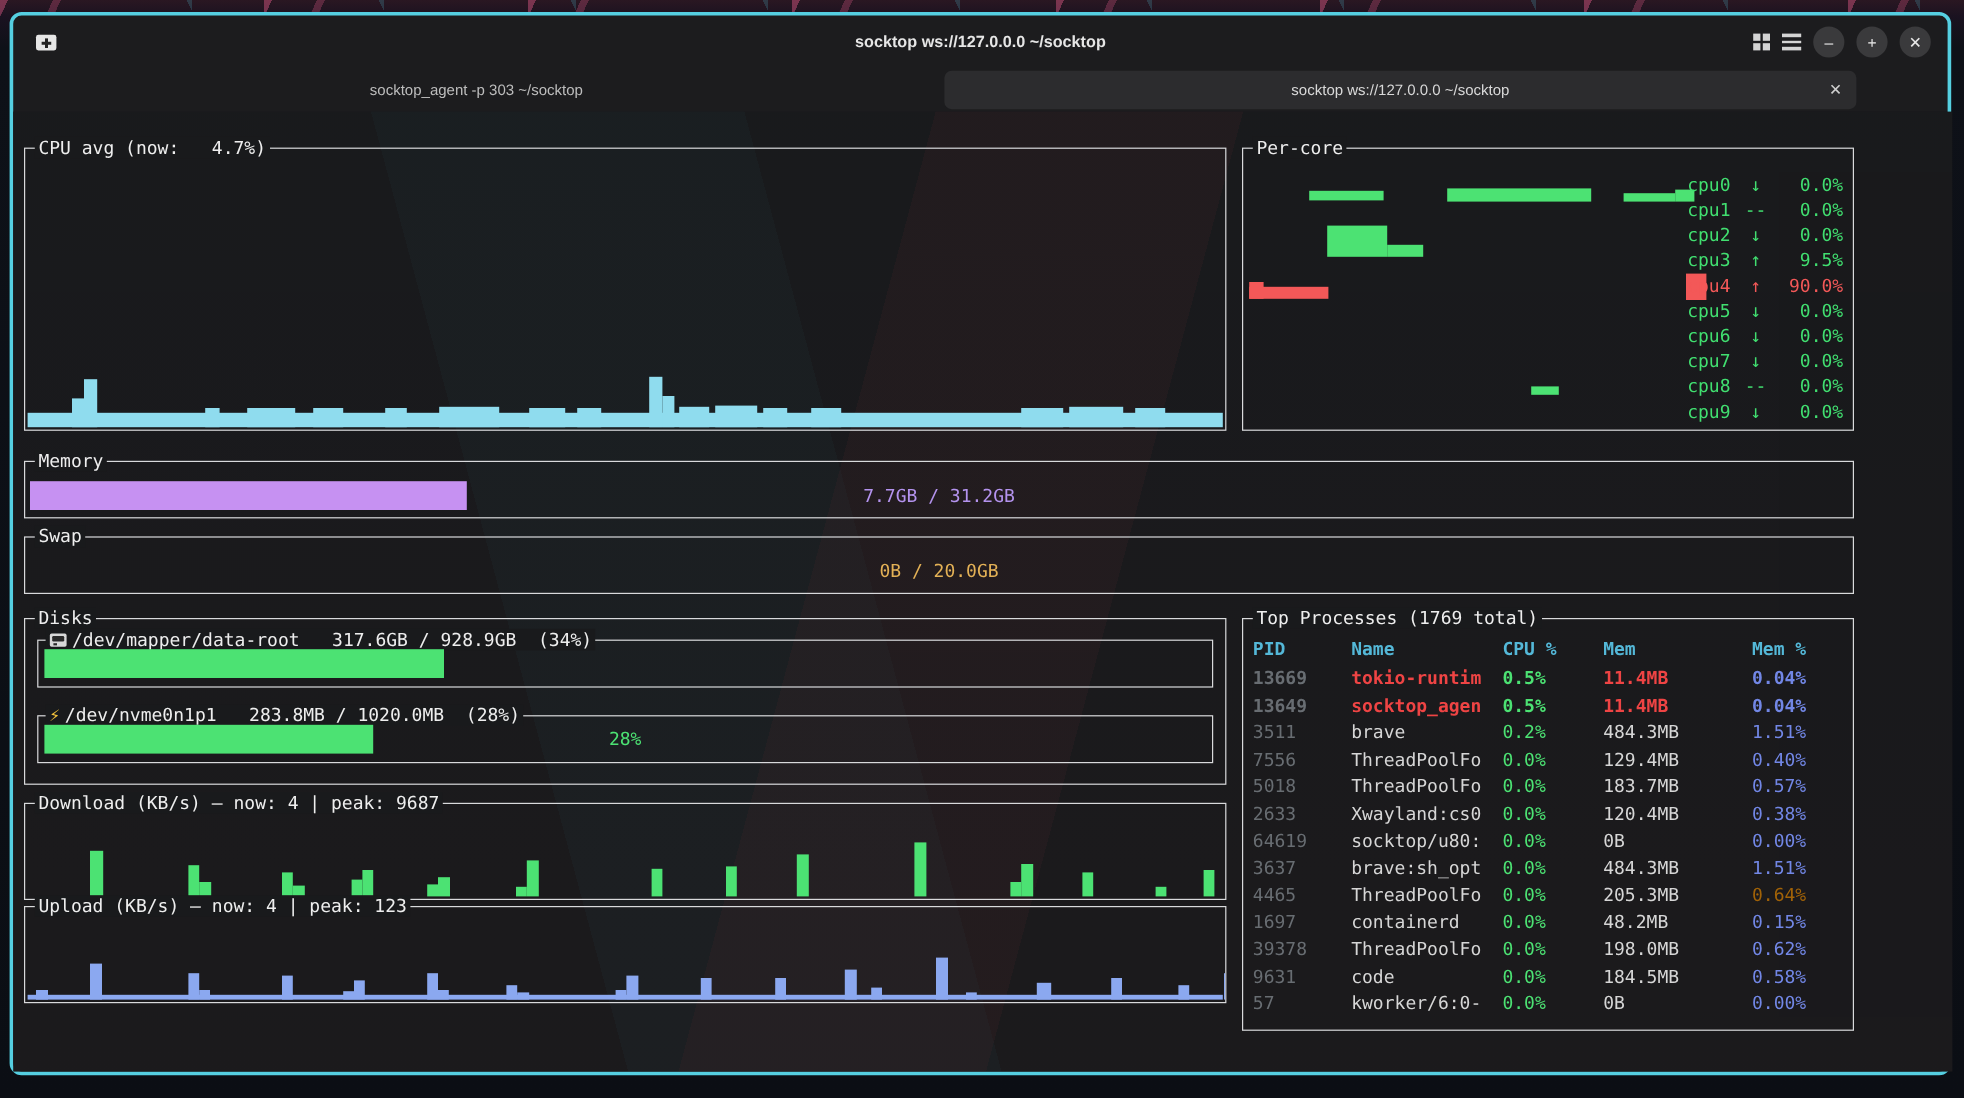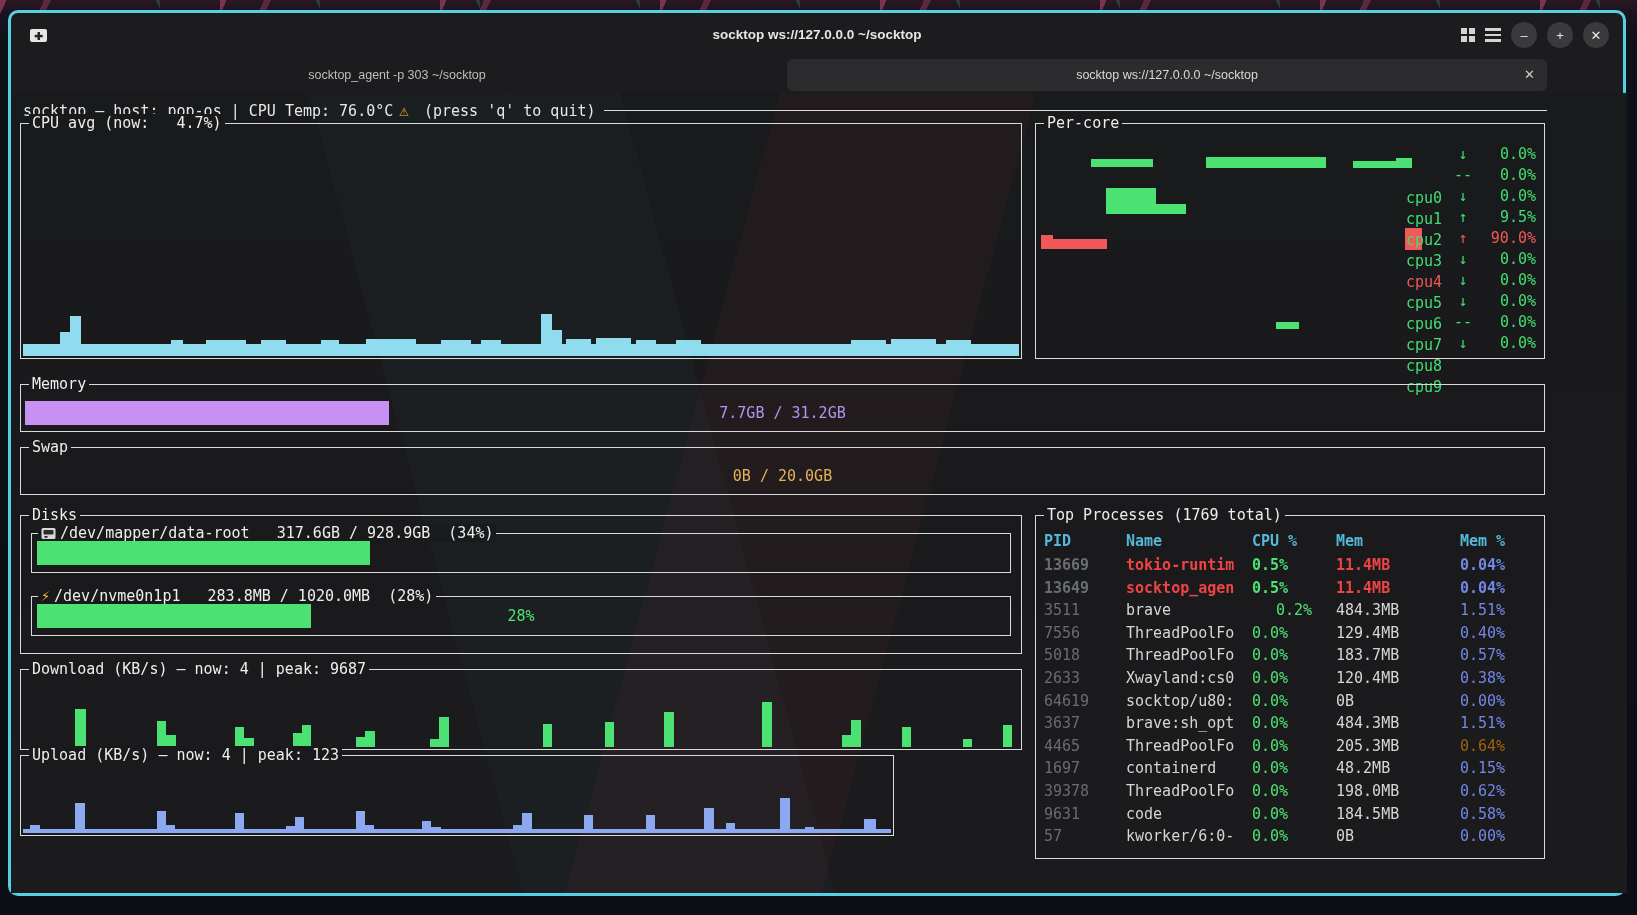--- a/index.html
+++ b/index.html
@@ -52,21 +52,21 @@
   .ptitle{position:absolute;top:-10px;left:8px;background:#191a1c;padding:0 3px;white-space:pre;color:#eeeeee;}
   .sparkline{position:absolute;inset:0;overflow:hidden;}
   .sparkline .bar{position:absolute;bottom:2px;}
   .baseline{position:absolute;left:2px;right:2px;bottom:2px;}
   .blkwrap{position:absolute;inset:0;overflow:hidden;}
   .blkwrap .blk{position:absolute;}
   
   .core-rows{position:absolute;top:20px;right:8px;width:130px;}
   .core-row{display:flex;height:21px;line-height:21px;color:#41df70;}
   .core-row.alert{color:#f35858;}
-  .core-row .cn{width:44px;margin-top:44px;}
+  .core-row .cn{width:44px;}
   .core-row .ca{width:26px;text-align:center;}
   .core-row .cp{flex:1;text-align:right;}
   
   .hbar{position:absolute;left:4px;top:16px;height:24px;}
   .centerlabel{position:absolute;left:0;right:0;top:16px;height:24px;line-height:24px;text-align:center;white-space:pre;}
   
   .subpanel{position:absolute;left:10px;width:980px;height:40px;border:1.5px solid #d9dadc;box-sizing:border-box;}
   .subtitle{position:absolute;top:-10px;left:6px;background:#191a1c;padding:0 3px;white-space:pre;color:#eeeeee;
     display:flex;align-items:center;gap:4px;}
   .bolt{color:#f5c33b;font-size:15px;}
@@ -122,26 +122,20 @@
     <div class="tab-inactive">socktop_agent -p 303 ~/socktop</div>
     <div class="tab-active">
       <span class="tab-label">socktop ws://127.0.0.0 ~/socktop</span>
       <span class="tab-close">✕</span>
     </div>
   </div>
 
   <div class="content">
     <div class="term-art"></div>
 
-    <div class="hline">
-      <span>socktop — host: pop-os | CPU Temp: 76.0°C</span>
-      <span class="warn">⚠</span>
-      <span> (press 'q' to quit)</span>
-      <span class="rule"></span>
-    </div>
 
     <div class="panel" style="left:9px;top:30px;width:1002px;height:236px;">
       <span class="ptitle">CPU avg (now:   4.7%)</span>
       <div class="sparkline">
         <div class="baseline" style="height:12px;background:#8fdcee;"></div>
       <div class="bar" style="left: 39px; width: 10px; height: 24px; background: rgb(143, 220, 238);"></div>
           <div class="bar" style="left: 49px; width: 11px; height: 40px; background: rgb(143, 220, 238);"></div>
           <div class="bar" style="left: 150px; width: 12px; height: 16px; background: rgb(143, 220, 238);"></div>
           <div class="bar" style="left: 185px; width: 40px; height: 16px; background: rgb(143, 220, 238);"></div>
           <div class="bar" style="left: 240px; width: 25px; height: 16px; background: rgb(143, 220, 238);"></div>
@@ -284,21 +278,21 @@
           <div class="bar" style="left: 643px; width: 10px; height: 35px; background: rgb(76, 226, 115);"></div>
           <div class="bar" style="left: 741px; width: 10px; height: 45px; background: rgb(76, 226, 115);"></div>
           <div class="bar" style="left: 821px; width: 9px; height: 12px; background: rgb(76, 226, 115);"></div>
           <div class="bar" style="left: 830px; width: 10px; height: 27px; background: rgb(76, 226, 115);"></div>
           <div class="bar" style="left: 881px; width: 9px; height: 20px; background: rgb(76, 226, 115);"></div>
           <div class="bar" style="left: 942px; width: 9px; height: 8px; background: rgb(76, 226, 115);"></div>
           <div class="bar" style="left: 982px; width: 9px; height: 22px; background: rgb(76, 226, 115);"></div>
         </div>
     </div>
 
-    <div class="panel" style="left:9px;top:662px;width:874px;height:81px;">
+    <div class="panel" style="left:9px;top:662px;width:1002px;height:81px;">
       <span class="ptitle">Upload (KB/s) — now: 4 | peak: 123</span>
       <div class="sparkline">
         <div class="baseline" style="height:4px;background:#8ba8f0;"></div>
       <div class="bar" style="left: 9px; width: 10px; height: 8px; background: rgb(139, 168, 240);"></div>
           <div class="bar" style="left: 54px; width: 10px; height: 30px; background: rgb(139, 168, 240);"></div>
           <div class="bar" style="left: 136px; width: 9px; height: 22px; background: rgb(139, 168, 240);"></div>
           <div class="bar" style="left: 145px; width: 9px; height: 8px; background: rgb(139, 168, 240);"></div>
           <div class="bar" style="left: 214px; width: 9px; height: 20px; background: rgb(139, 168, 240);"></div>
           <div class="bar" style="left: 265px; width: 9px; height: 7px; background: rgb(139, 168, 240);"></div>
           <div class="bar" style="left: 274px; width: 9px; height: 16px; background: rgb(139, 168, 240);"></div>
@@ -326,21 +320,21 @@
       <div class="proc-head" style="color:#54b8d8;">
         <span class="c-pid">PID</span>
         <span class="c-name">Name</span>
         <span class="c-cpu">CPU %</span>
         <span class="c-mem">Mem</span>
         <span class="c-mem_pct">Mem %</span>
       </div>
       <div class="proc-rows" id="proc-rows">
           <div class="prow bold"><span class="c-pid" style="color: rgb(104, 109, 114);">13669</span><span class="c-name">tokio-runtim</span><span class="c-cpu" style="color: rgb(76, 226, 115);">0.5%</span><span class="c-mem">11.4MB</span><span class="c-mem_pct" style="color: rgb(114, 135, 230);">0.04%</span></div>
           <div class="prow bold"><span class="c-pid" style="color: rgb(104, 109, 114);">13649</span><span class="c-name">socktop_agen</span><span class="c-cpu" style="color: rgb(76, 226, 115);">0.5%</span><span class="c-mem">11.4MB</span><span class="c-mem_pct" style="color: rgb(114, 135, 230);">0.04%</span></div>
-          <div class="prow"><span class="c-pid" style="color: rgb(104, 109, 114);">3511</span><span class="c-name">brave</span><span class="c-cpu" style="color: rgb(76, 226, 115); text-align: center;">0.2%</span><span class="c-mem">484.3MB</span><span class="c-mem_pct" style="color: rgb(114, 135, 230);">1.51%</span></div>
+          <div class="prow"><span class="c-pid" style="color: rgb(104, 109, 114);">3511</span><span class="c-name">brave</span><span class="c-cpu" style="color: rgb(76, 226, 115);">0.2%</span><span class="c-mem">484.3MB</span><span class="c-mem_pct" style="color: rgb(114, 135, 230);">1.51%</span></div>
           <div class="prow"><span class="c-pid" style="color: rgb(104, 109, 114);">7556</span><span class="c-name">ThreadPoolFo</span><span class="c-cpu" style="color: rgb(76, 226, 115);">0.0%</span><span class="c-mem">129.4MB</span><span class="c-mem_pct" style="color: rgb(114, 135, 230);">0.40%</span></div>
           <div class="prow"><span class="c-pid" style="color: rgb(104, 109, 114);">5018</span><span class="c-name">ThreadPoolFo</span><span class="c-cpu" style="color: rgb(76, 226, 115);">0.0%</span><span class="c-mem">183.7MB</span><span class="c-mem_pct" style="color: rgb(114, 135, 230);">0.57%</span></div>
           <div class="prow"><span class="c-pid" style="color: rgb(104, 109, 114);">2633</span><span class="c-name">Xwayland:cs0</span><span class="c-cpu" style="color: rgb(76, 226, 115);">0.0%</span><span class="c-mem">120.4MB</span><span class="c-mem_pct" style="color: rgb(114, 135, 230);">0.38%</span></div>
           <div class="prow"><span class="c-pid" style="color: rgb(104, 109, 114);">64619</span><span class="c-name">socktop/u80:</span><span class="c-cpu" style="color: rgb(76, 226, 115);">0.0%</span><span class="c-mem">0B</span><span class="c-mem_pct" style="color: rgb(114, 135, 230);">0.00%</span></div>
           <div class="prow"><span class="c-pid" style="color: rgb(104, 109, 114);">3637</span><span class="c-name">brave:sh_opt</span><span class="c-cpu" style="color: rgb(76, 226, 115);">0.0%</span><span class="c-mem">484.3MB</span><span class="c-mem_pct" style="color: rgb(114, 135, 230);">1.51%</span></div>
           <div class="prow"><span class="c-pid" style="color: rgb(104, 109, 114);">4465</span><span class="c-name">ThreadPoolFo</span><span class="c-cpu" style="color: rgb(76, 226, 115);">0.0%</span><span class="c-mem">205.3MB</span><span class="c-mem_pct" style="color: #a16207;">0.64%</span></div>
           <div class="prow"><span class="c-pid" style="color: rgb(104, 109, 114);">1697</span><span class="c-name">containerd</span><span class="c-cpu" style="color: rgb(76, 226, 115);">0.0%</span><span class="c-mem">48.2MB</span><span class="c-mem_pct" style="color: rgb(114, 135, 230);">0.15%</span></div>
           <div class="prow"><span class="c-pid" style="color: rgb(104, 109, 114);">39378</span><span class="c-name">ThreadPoolFo</span><span class="c-cpu" style="color: rgb(76, 226, 115);">0.0%</span><span class="c-mem">198.0MB</span><span class="c-mem_pct" style="color: rgb(114, 135, 230);">0.62%</span></div>
           <div class="prow"><span class="c-pid" style="color: rgb(104, 109, 114);">9631</span><span class="c-name">code</span><span class="c-cpu" style="color: rgb(76, 226, 115);">0.0%</span><span class="c-mem">184.5MB</span><span class="c-mem_pct" style="color: rgb(114, 135, 230);">0.58%</span></div>
           <div class="prow"><span class="c-pid" style="color: rgb(104, 109, 114);">57</span><span class="c-name">kworker/6:0-</span><span class="c-cpu" style="color: rgb(76, 226, 115);">0.0%</span><span class="c-mem">0B</span><span class="c-mem_pct" style="color: rgb(114, 135, 230);">0.00%</span></div>

